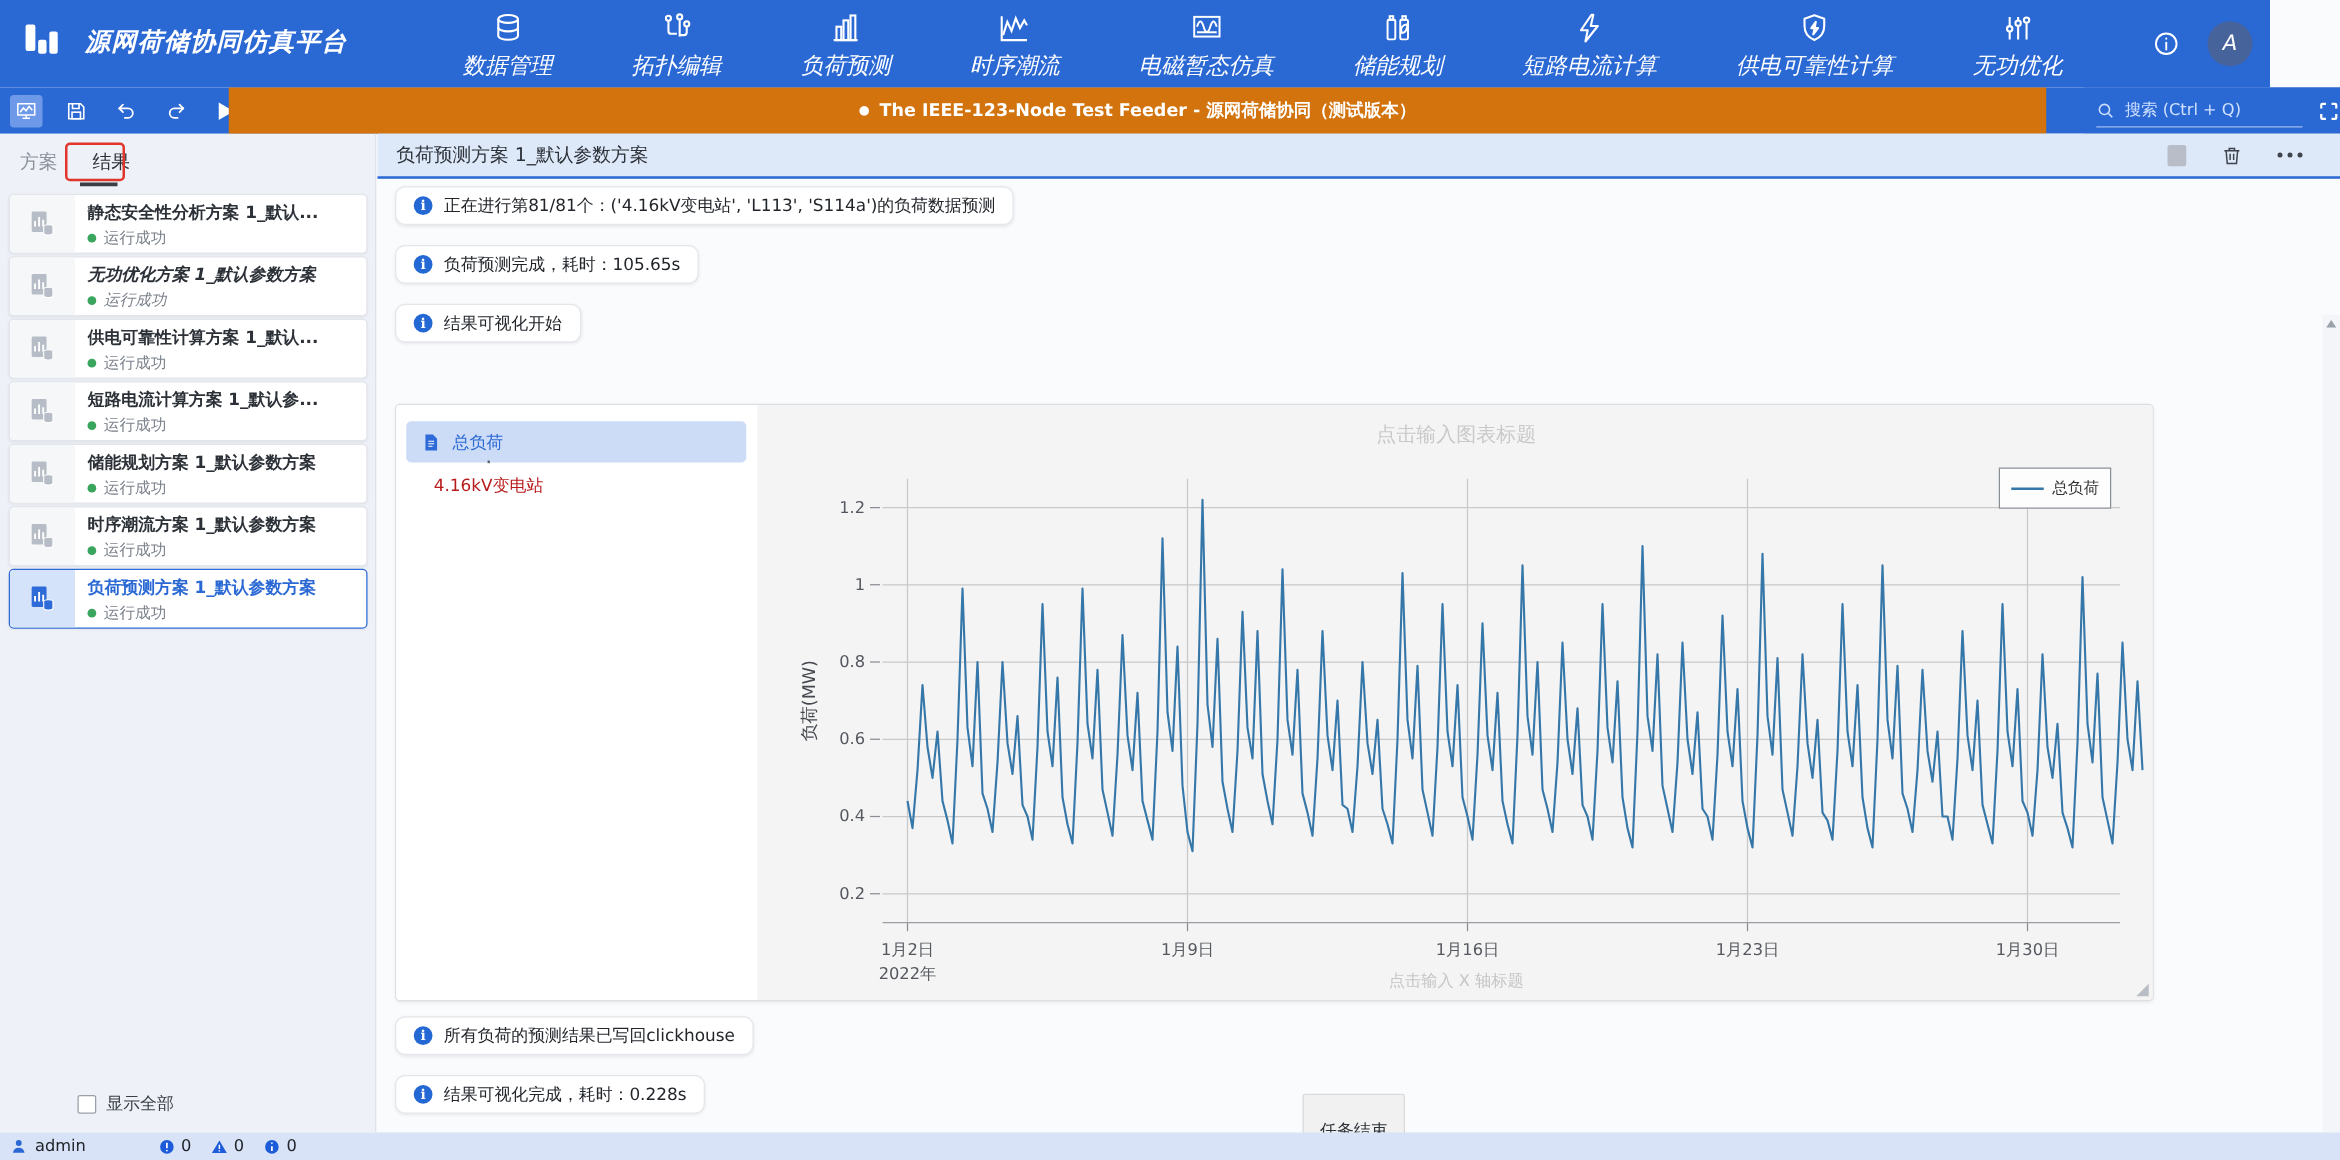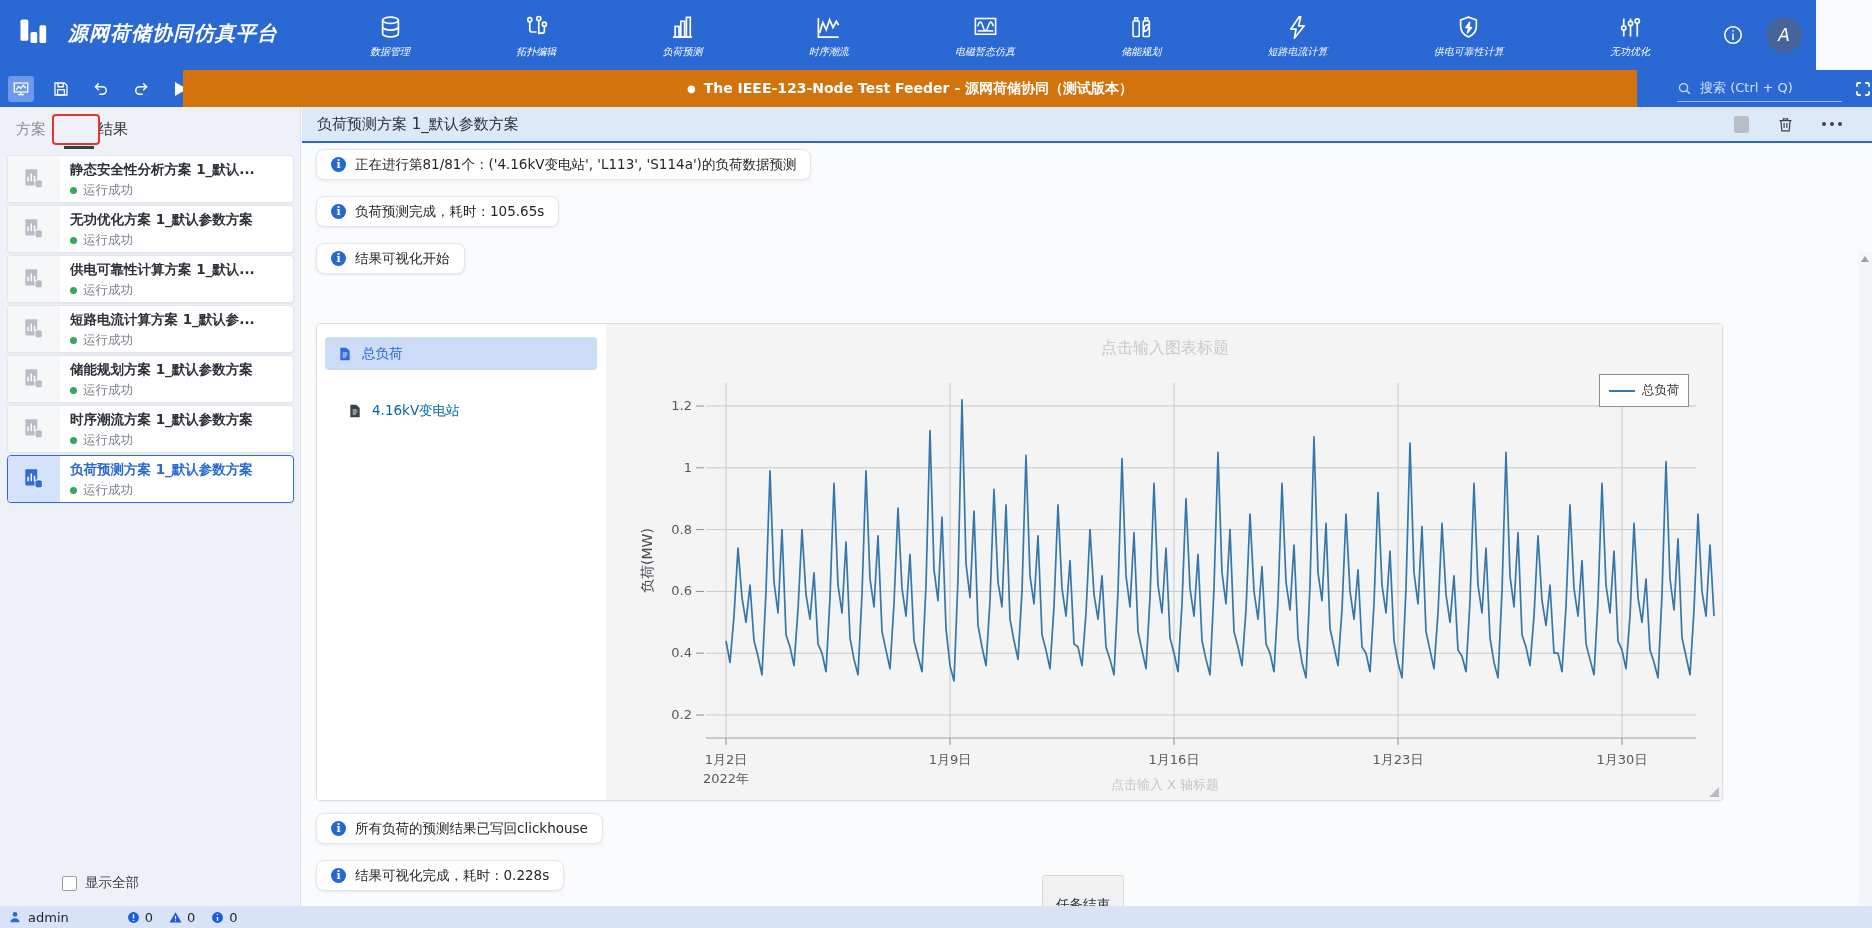--- a/index.html
+++ b/index.html
@@ -7,21 +7,21 @@
     font-family:"DejaVu Sans","Liberation Sans",sans-serif; background:#fafbfd; }
 
   
   .app-header { position:absolute; left:0; top:0; width:1816px; height:70px; background:#2a68d4; color:#fff;font-style:italic; }
   .logo-wrap { position:absolute; left:16px; top:14px; display:flex; align-items:center; gap:14px; }
   .app-title { font-size:20px; font-weight:bold; letter-spacing:1px; }
   .main-nav { position:absolute; left:352px; top:0; width:1316px; height:70px; display:flex; justify-content:space-between; }
   .nav-item { height:70px; padding:8px 18px 6px; display:flex; flex-direction:column; align-items:center; justify-content:center; gap:4px; cursor:pointer; }
   .nav-item.active { background:#2456a8; }
   .nav-item svg { width:27px; height:27px; }
-  .nav-label { font-size:10px; white-space:nowrap; }
+  .nav-label { font-size:18px; white-space:nowrap; }
   .header-right { position:absolute; right:14px; top:0; height:70px; display:flex; align-items:center; gap:22px; }
   .info-btn svg { width:22px; height:22px; display:block; }
   .avatar { width:36px; height:36px; border-radius:50%; background:#46639c; color:#fff; font-size:17px; display:flex; align-items:center; justify-content:center; }
 
   
   .toolbar { position:absolute; left:0; top:70px; width:1872px; height:37px; background:#2a68d4; }
   .tb-left { position:absolute; left:8px; top:0; height:37px; display:flex; align-items:center; gap:14px; }
   .tb-btn { width:26px; height:26px; display:flex; align-items:center; justify-content:center; color:#fff; border-radius:3px; cursor:pointer; }
   .tb-btn svg { width:18px; height:18px; }
   .tb-btn.selected { background:#6e99e9; }
@@ -32,21 +32,21 @@
   .search-box { display:flex; align-items:center; gap:8px; border-bottom:1px solid #9db9ef; margin-left:10px; width:168px; height:26px; color:#cfe0ff; }
   .search-box svg { width:15px; height:15px; }
   .search-ph { font-size:13px; }
   .fullscreen-btn { margin-left:12px; color:#fff; cursor:pointer; }
   .fullscreen-btn svg { width:18px; height:18px; display:block; }
 
   
   .sidebar { position:absolute; left:0; top:107px; width:301px; height:799px; background:#eef1f7; border-right:1px solid #dde1e8; }
   .side-tabs { position:relative; height:44px; display:flex; align-items:center; gap:28px; padding-left:16px; font-size:15px; }
   .tab-plan { color:#8b919b; cursor:pointer; }
-  .tab-result { color:#2b2f36; cursor:pointer;margin-left:24px; }
+  .tab-result { color:#2b2f36; cursor:pointer; }
   .tab-indicator { position:absolute; left:64px; bottom:2px; width:30px; height:3px; background:#3a3f46; }
   .red-annotation { position:absolute; left:52px; top:7px; width:48px; height:31px; border:2px solid #e0362b; border-radius:4px; pointer-events:none; }
   .plan-list { position:absolute; left:0; top:46px; width:301px; }
   .plan-card { position:absolute; left:7px; width:287px; height:48px; background:#fff; border:1px solid #e2e5ea; border-radius:4px; box-shadow:0 1px 2px rgba(0,0,0,.05); display:flex; cursor:pointer; overflow:hidden; }
   .plan-card.selected { border:1.5px solid #2e6bd8; }
   .plan-icon-box { width:52px; background:#f6f7f9; display:flex; align-items:center; justify-content:center; color:#b7bdc6; flex:none; }
   .plan-card.selected .plan-icon-box { background:#d5e3fa; color:#2e6bd8; }
   .plan-icon-box svg { width:26px; height:26px; }
   .plan-texts { padding:5px 8px 0 10px; min-width:0; }
   .plan-title { font-size:13.5px; font-weight:bold; color:#2c3138; white-space:nowrap; overflow:hidden; }
@@ -70,21 +70,21 @@
   .msg-pill { position:absolute; left:14px; height:31px; background:#fff; border:1px solid #e4e6ea; border-radius:8px; box-shadow:0 1px 3px rgba(0,0,0,.08); display:flex; align-items:center; gap:9px; padding:0 14px; font-size:13.5px; color:#22262b; white-space:nowrap; }
   .info-ic { width:15px; height:15px; border-radius:50%; background:#2468d4; color:#fff; font-size:11px; font-weight:bold; display:flex; align-items:center; justify-content:center; font-family:"DejaVu Serif","Liberation Serif",serif; flex:none; }
   .end-btn { position:absolute; left:740px; top:730px; background:#f1f1f1; border:1px solid #d9d9d9; border-radius:2px; padding:20px 13px; font-size:13.5px; color:#2c3138; cursor:pointer; }
 
   
   .chart-panel { position:absolute; left:14px; top:178px; width:1407px; height:478px; background:#fff; border:1px solid #dcdfe4; border-radius:4px; box-shadow:0 1px 3px rgba(0,0,0,.06); overflow:hidden; }
   .tree-col { position:absolute; left:0; top:0; width:289px; height:478px; background:#fff; }
   .tree-item { position:absolute; display:flex; align-items:center; gap:9px; font-size:13.5px; cursor:pointer; }
   .tree-item svg { width:16px; height:16px; }
   .tree-item.selected { left:8px; top:13px; width:272px; height:33px; background:#ccdcf6; border-radius:4px; padding-left:12px; color:#2a68d4; }
-  .tree-item.child { left:30px; top:72px; height:30px; color:#0369a1; }
+  .tree-item.child { left:30px; top:44px; height:30px; color:#b91c1c;flex-direction:column; }
   .plot-region { position:absolute; left:289px; top:0; width:1118px; height:478px; background:#f4f4f4; }
   .chart-title-ph { position:absolute; left:0; top:14px; width:1118px; text-align:center; font-size:16px; color:#c9c9c9; }
   .xaxis-ph { position:absolute; left:0; top:452px; width:1118px; text-align:center; font-size:13px; color:#c6c6c6; }
   .legend-box { position:absolute; right:35px; top:50px; width:90px; height:33px; background:#fdfdfd; border:1px solid #8a8f94; display:flex; align-items:center; justify-content:center; gap:7px; cursor:pointer; }
   .legend-line { width:26px; height:0; border-top:2.5px solid #3677a9; }
   .legend-label { font-size:12.5px; color:#333; }
   .resize-handle { position:absolute; right:3px; bottom:3px; width:0; height:0; border-left:10px solid transparent; border-bottom:10px solid #b9bdc4; cursor:nwse-resize; }
 
   
   .vscroll { position:absolute; right:0; top:145px; width:14px; height:761px; background:#f3f5f8; }
@@ -406,21 +406,21 @@
           </svg>
         </span>
     <span class="plan-texts">
       <div class="plan-title">静态安全性分析方案 1_默认...</div>
       <div class="plan-status">
         <span class="status-dot"></span>
             <span class="st">运行成功</span>
       </div>
         </span>
       </div>
-      <div class="plan-card" style="top: 52px;">
+      <div class="plan-card" style="top: 52px; font-style: italic;">
         <span class="plan-icon-box">
           <svg>
             <use href="#report-icon"></use>
           </svg>
         </span>
     <span class="plan-texts">
       <div class="plan-title">无功优化方案 1_默认参数方案</div>
       <div class="plan-status">
         <span class="status-dot"></span>
             <span class="st">运行成功</span>

